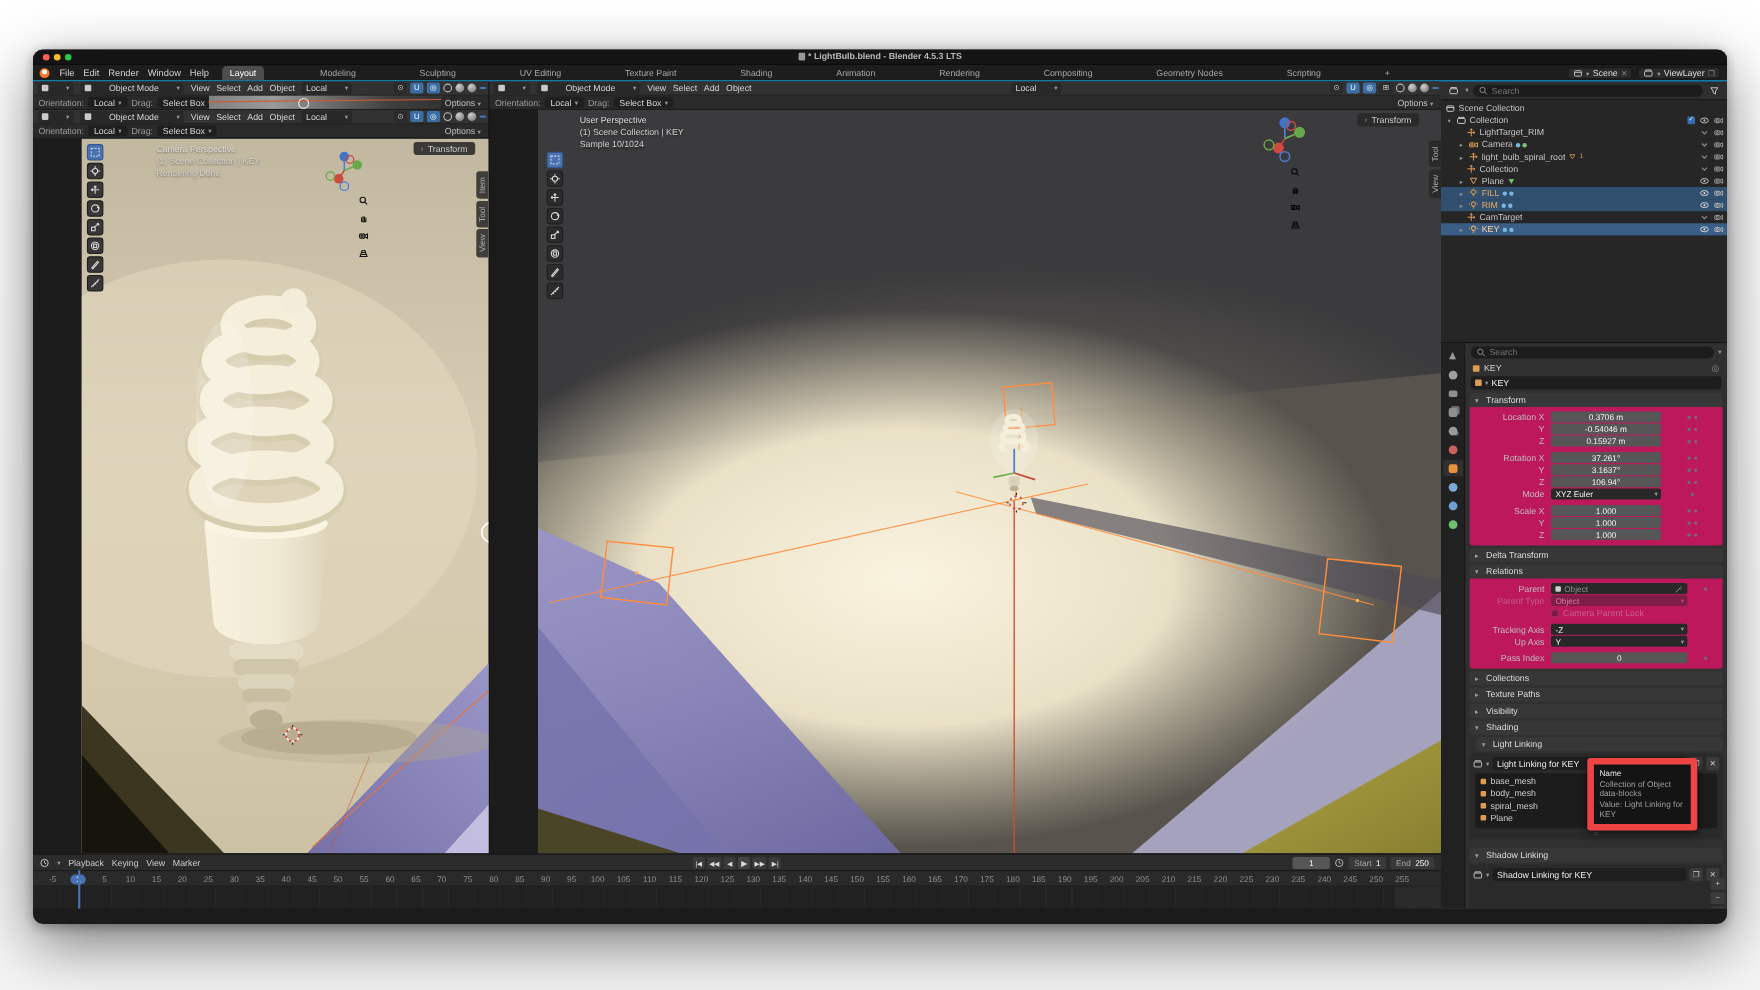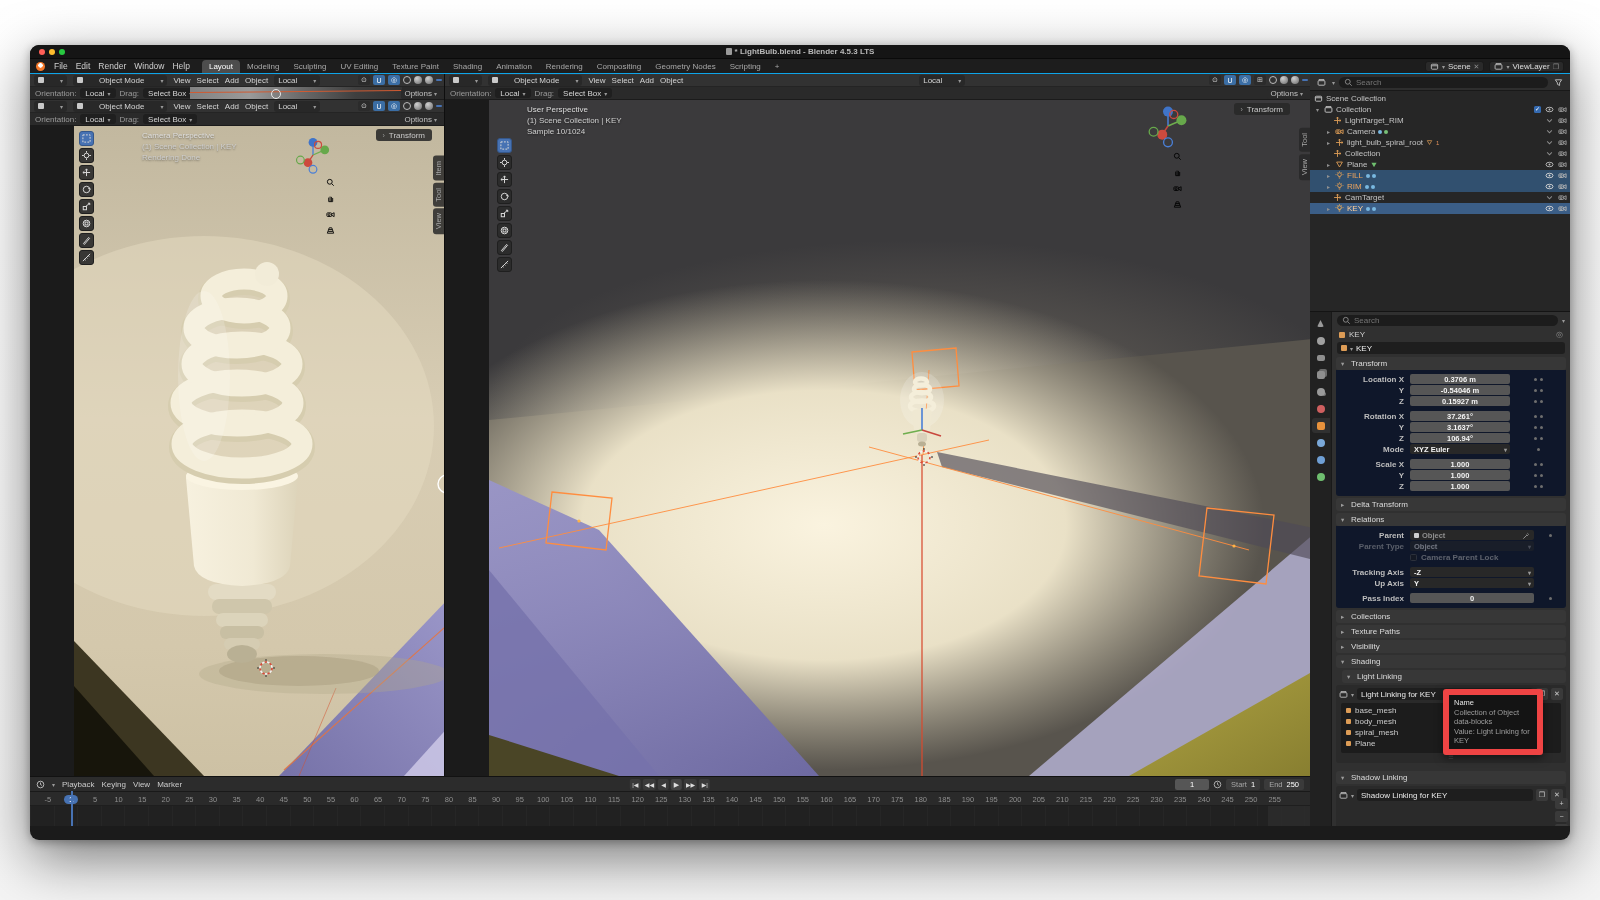--- a/index.html
+++ b/index.html
@@ -12,21 +12,21 @@
   .lights { display:flex; gap:4px; margin-left:9px; }
   .light { width:6px; height:6px; border-radius:50%; }
   .l-red{background:#ff5f57}.l-yel{background:#febc2e}.l-grn{background:#28c840}
   .title-center { position:absolute; left:0; right:0; text-align:center; font-size:8px; color:#b9b9b9; font-weight:bold; }
   .doc-ic { display:inline-block; width:6px; height:7px; background:#9a9a9a; border-radius:1px; margin-right:3px; vertical-align:-1px; }
 
   
   .topbar { height:15px; background:#1d1d1d; display:flex; align-items:center; padding:0 6px; font-size:8.5px; color:#cfcfcf; border-bottom:1px solid #0ea5e9; position:relative; }
   .blogo { width:9px; height:9px; border-radius:50%; background:radial-gradient(circle at 50% 38%, #fff 0 2px, #f5792a 2.5px 100%); margin-right:5px; flex:none; }
   .menu-item { padding:0 4px; cursor:default; }
-  .ws-tabs { display:flex; margin-left:8px; height:100%; align-items:center; }
+  .ws-tabs { display:flex; margin-left:8px; height:100%; align-items:center;gap:44px; }
   .ws-tab { font-size:8px; color:#a8a8a8; padding:2px 7px 2px; border-radius:4px 4px 0 0; white-space:nowrap; }
   .ws-tab.active { background:#4d4d4d; color:#fff; }
   .tb-right { position:absolute; right:6px; top:2px; display:flex; gap:5px; }
   .chip { display:flex; align-items:center; gap:3px; background:#2a2a2a; border:1px solid #1a1a1a; border-radius:3px; height:11px; padding:0 4px; font-size:8px; color:#ddd; }
   .chip .cx { color:#8a8a8a; font-size:7px; }
   .mini-caret { font-size:6px; color:#999; }
 
   
   .main-row { display:flex; height:752px; }
   .west { width:1280px; display:flex; flex-direction:column; }
@@ -103,21 +103,21 @@
   .ptab.active { background:#303030; }
   .pt-shape { width:8px; height:8px; border-radius:2px; background:#9a9a9a; }
   .pt-round { border-radius:50%; }
   .pbody { flex:1; position:relative; font-size:8px; color:#c7c7c7; overflow:hidden; display:flex; flex-direction:column; }
   .props-search { height:16px; display:flex; align-items:center; gap:4px; padding:0 5px; background:#303030; flex:none; }
   .crumb-row { height:13px; display:flex; align-items:center; gap:4px; padding:0 7px; color:#cfcfcf; flex:none; }
   .name-row { height:14px; display:flex; align-items:center; padding:0 5px; flex:none; }
   .name-field { flex:1; height:12px; background:#1e1e1e; border-radius:3px; display:flex; align-items:center; gap:3px; padding:0 4px; color:#efefef; }
   .panel-h { height:13px; display:flex; align-items:center; gap:4px; background:#373737; border-radius:3px; margin:2px 4px 0; padding:0 5px; color:#dcdcdc; flex:none; }
   .panel-h .caret { font-size:6.5px; color:#9c9c9c; width:6px; }
-  .panel-body { background:#0f172a; margin:0 4px; border-radius:0 0 3px 3px; padding:3px 0 4px; flex:none;font-weight:bold; }
+  .panel-body { background:#be185d; margin:0 4px; border-radius:0 0 3px 3px; padding:3px 0 4px; flex:none; }
   .prow { display:flex; align-items:center; height:10px; margin:1px 0; }
   .plabel { width:74px; text-align:right; padding-right:6px; color:#bdbdbd; flex:none; white-space:nowrap; }
   .pfield { width:100px; height:9.5px; background:#565656; border-radius:2px; color:#f3f3f3; display:flex; align-items:center; justify-content:center; font-size:7.5px; flex:none; }
   .pfield.dd { background:#282828; justify-content:flex-start; padding:0 4px; position:relative; }
   .pfield.dd .dc { position:absolute; right:3px; font-size:6px; color:#999; }
   .pfield.wide { width:124px; }
   .deco { flex:1; display:flex; gap:3px; justify-content:center; align-items:center; }
   .deco i { width:3px; height:3px; border-radius:50%; background:#6e6e6e; }
   .grayed { opacity:.42; }
   .cbox { width:7px; height:7px; background:#1d1d1d; border:1px solid #555; border-radius:1.5px; margin-right:4px; flex:none; }

